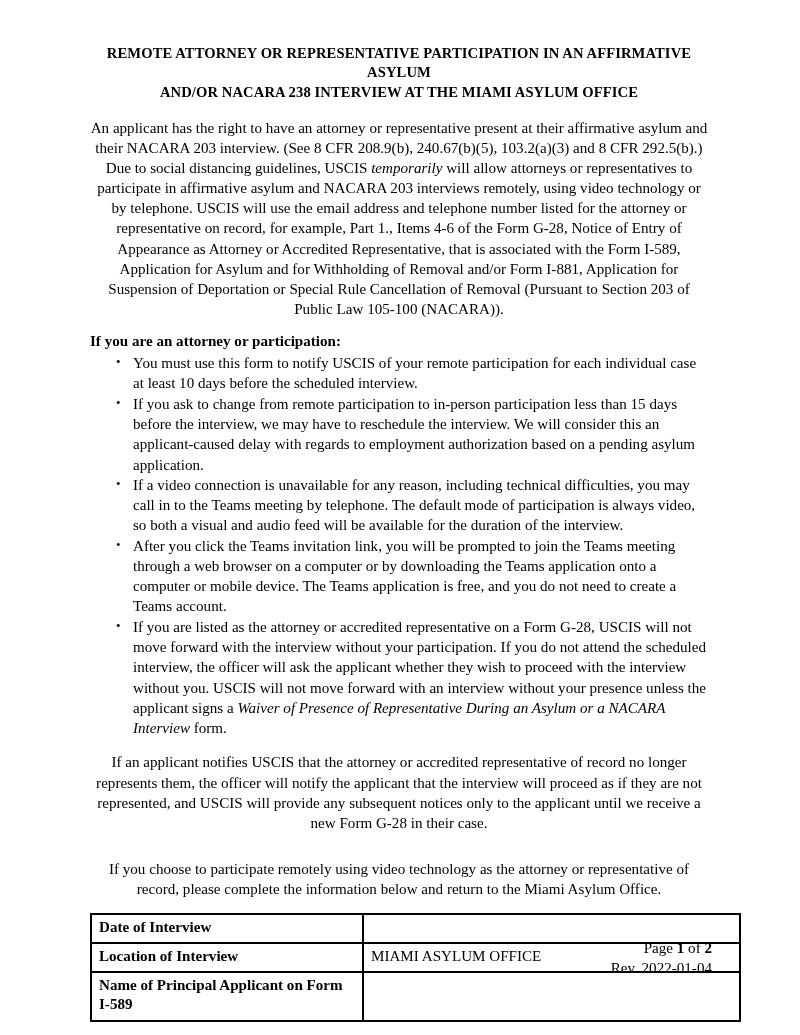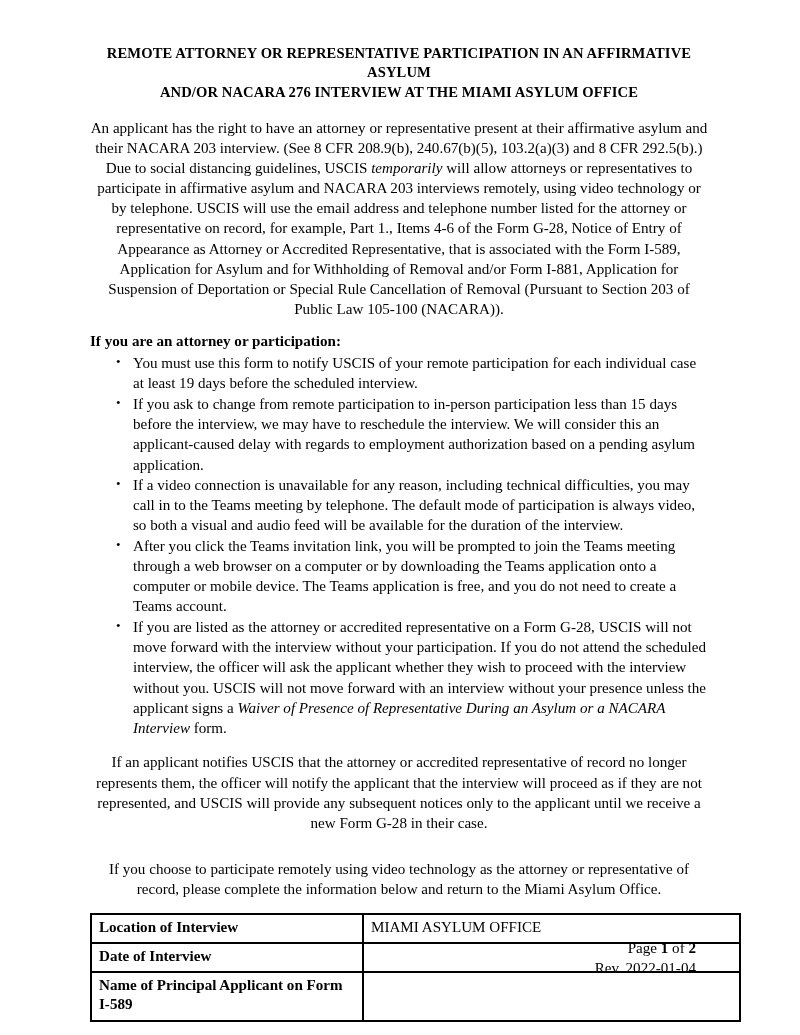--- a/index.html
+++ b/index.html
@@ -100,69 +100,69 @@
     font-weight: bold;
   }
   table.info-table td.value {
     width: 361px;
     font-weight: normal;
   }
   .row-h1 { height: 18px; }
   .row-h2 { height: 40px; }
   .footer {
     position: absolute;
-    right: 104px;
+    right: 88px;
     top: 938px;
     text-align: right;
     font-size: 15.1px;
     line-height: 1.33;
   }
   .footer b { font-weight: bold; }
   .footer .fline { display: block; }
 </style>
 </head>
 <body>
 
 <div class="page">
   <div class="content">
 
     <div class="doc-title">
       <span class="line">REMOTE ATTORNEY OR REPRESENTATIVE PARTICIPATION IN AN AFFIRMATIVE ASYLUM</span>
-      <span class="line">AND/OR NACARA 276 INTERVIEW AT THE MIAMI ASYLUM OFFICE</span>
+      <span class="line">AND/OR NACARA 238 INTERVIEW AT THE MIAMI ASYLUM OFFICE</span>
     </div>
 
     <p class="para"><span>An applicant has the right to have an attorney or representative present at their affirmative asylum and their NACARA 203 interview. (See 8 CFR 208.9(b), 240.67(b)(5), 103.2(a)(3) and 8 CFR 292.5(b).) Due to social distancing guidelines, USCIS </span><em>temporarily</em><span> will allow attorneys or representatives to participate in affirmative asylum and NACARA 203 interviews remotely, using video technology or by telephone. USCIS will use the email address and telephone number listed for the attorney or representative on record, for example, Part 1., Items 4-6 of the Form G-28, Notice of Entry of Appearance as Attorney or Accredited Representative, that is associated with the Form I-589, Application for Asylum and for Withholding of Removal and/or Form I-881, Application for Suspension of Deportation or Special Rule Cancellation of Removal (Pursuant to Section 203 of Public Law 105-100 (NACARA)).</span></p>
 
     <div class="section-heading">If you are an attorney or participation:</div>
 
     <ul class="bullets">
-      <li>You must use this form to notify USCIS of your remote participation for each individual case at least 19 days before the scheduled interview.</li>
+      <li>You must use this form to notify USCIS of your remote participation for each individual case at least 10 days before the scheduled interview.</li>
       <li>If you ask to change from remote participation to in-person participation less than 15 days before the interview, we may have to reschedule the interview. We will consider this an applicant-caused delay with regards to employment authorization based on a pending asylum application.</li>
       <li>If a video connection is unavailable for any reason, including technical difficulties, you may call in to the Teams meeting by telephone. The default mode of participation is always video, so both a visual and audio feed will be available for the duration of the interview.</li>
       <li>After you click the Teams invitation link, you will be prompted to join the Teams meeting through a web browser on a computer or by downloading the Teams application onto a computer or mobile device. The Teams application is free, and you do not need to create a Teams account.</li>
       <li><span>If you are listed as the attorney or accredited representative on a Form G-28, USCIS will not move forward with the interview without your participation. If you do not attend the scheduled interview, the officer will ask the applicant whether they wish to proceed with the interview without you.  USCIS will not move forward with an interview without your presence unless the applicant signs a </span><em>Waiver of Presence of Representative During an Asylum or a NACARA Interview</em><span> form.</span></li>
     </ul>
 
     <div class="spacer-para"></div>
 
     <p class="para">If an applicant notifies USCIS that the attorney or accredited representative of record no longer represents them, the officer will notify the applicant that the interview will proceed as if they are not represented, and USCIS will provide any subsequent notices only to the applicant until we receive a new Form G-28 in their case.</p>
 
     <div class="spacer-para"></div>
 
     <p class="para tight">If you choose to participate remotely using video technology as the attorney or representative of record, please complete the information below and return to the Miami Asylum Office.</p>
 
     <table class="info-table">
       <tbody>
         <tr>
+          <td class="label row-h1">Date of Interview</td>
+          <td class="value row-h1"></td>
+        </tr>
+        <tr>
           <td class="label row-h1">Location of Interview</td>
           <td class="value row-h1">MIAMI ASYLUM OFFICE</td>
-        </tr>
-        <tr>
-          <td class="label row-h1">Date of Interview</td>
-          <td class="value row-h1"></td>
         </tr>
         <tr>
           <td class="label row-h2">Name of Principal Applicant on Form I-589</td>
           <td class="value row-h2"></td>
         </tr>
 
       </tbody>
     </table>
 
   </div>

